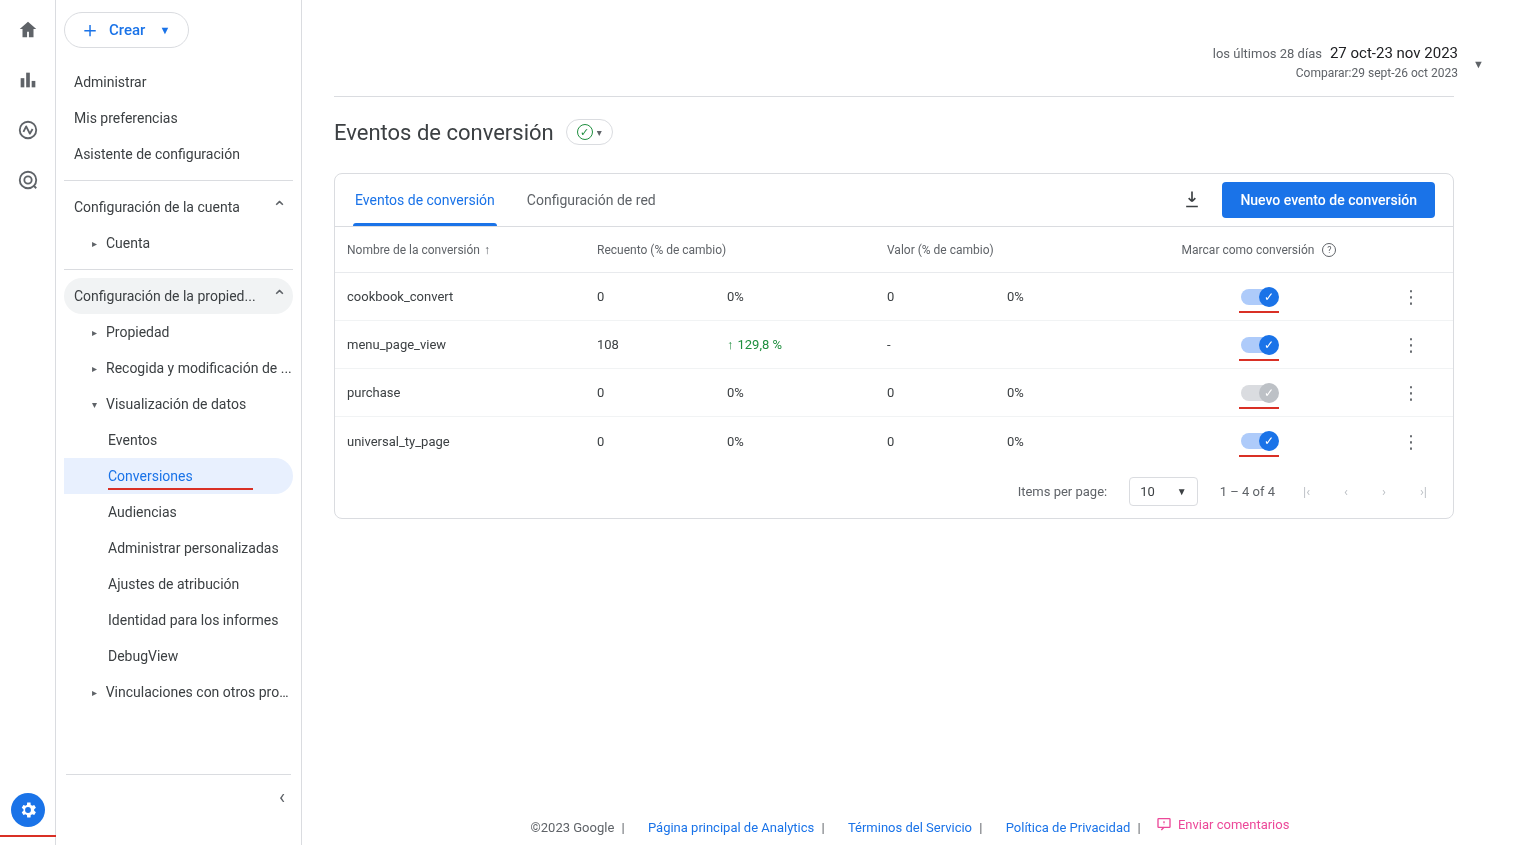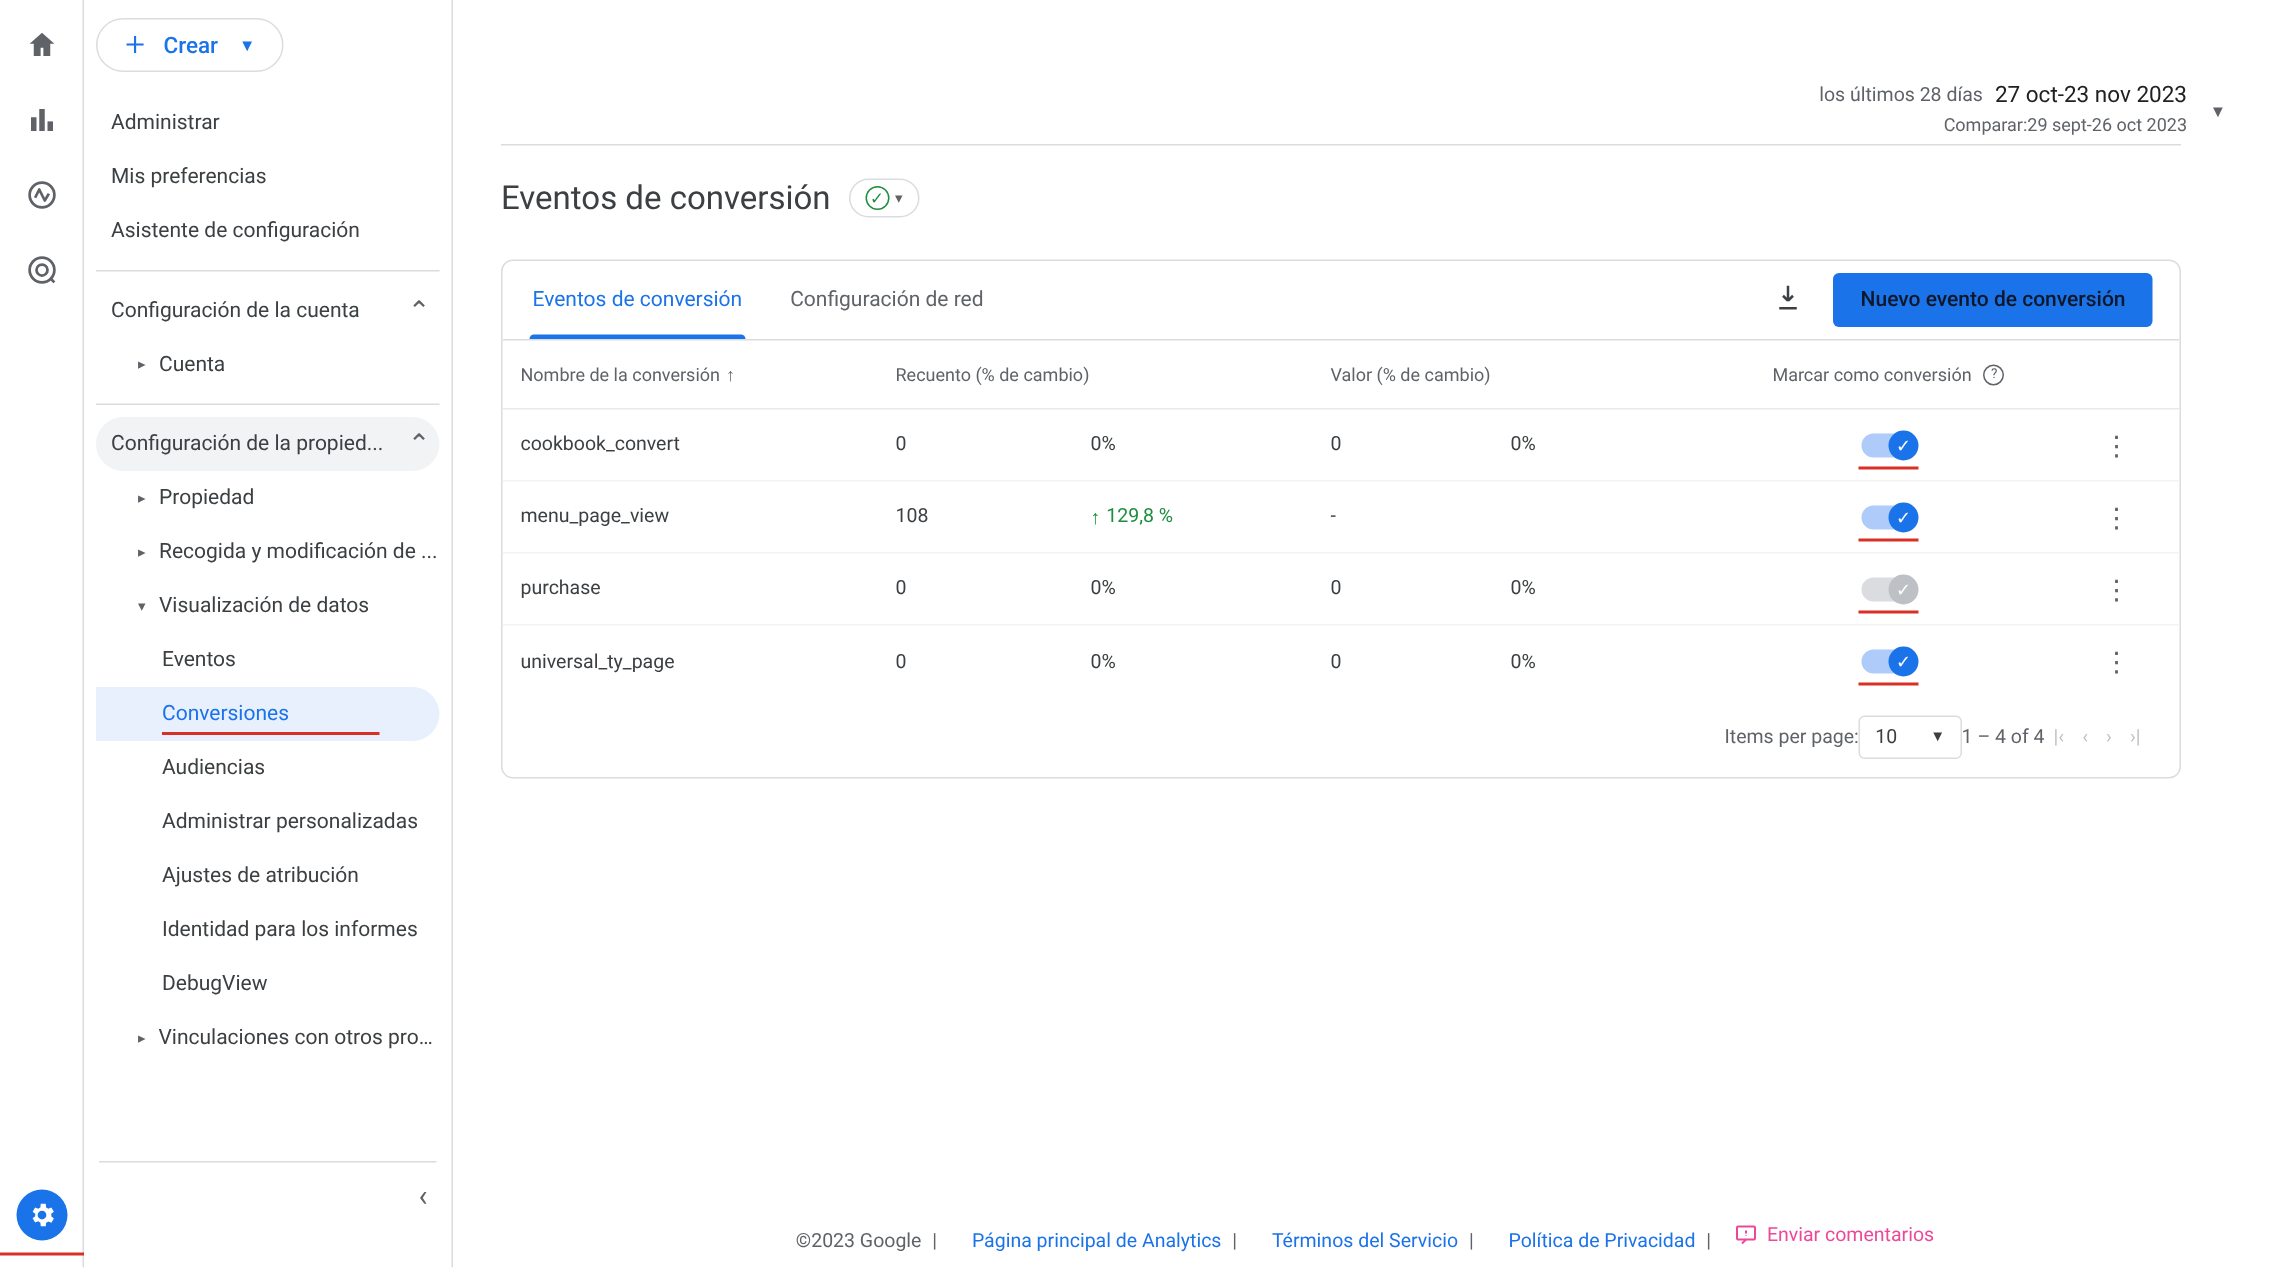--- a/index.html
+++ b/index.html
@@ -24,61 +24,61 @@
 .subitem .txt { overflow:hidden; text-overflow:ellipsis; white-space:nowrap; }
 .leaf { display:flex; align-items:center; height:36px; padding-left: 44px; color:#3c4043; cursor:pointer; font-size:14px; border-radius: 0 18px 18px 0; position:relative; }
 .leaf.active { background:#e8f0fe; color:#1a73e8; }
 .leaf.active::after { content:""; position:absolute; left:44px; right:40px; bottom:4px; height:2px; background:#d93025; }
 .divider { height:1px; background:#dadce0; margin: 8px 0; }
 .chev { font-size: 18px; color:#5f6368; }
 .sidebar-collapse { position:absolute; bottom: 36px; right: 16px; color:#5f6368; font-size:20px; cursor:pointer; }
 .sidebar-divider-bottom { position:absolute; bottom:70px; left:10px; right:10px; height:1px; background:#dadce0; }
 
 .main { flex:1; position:relative; background:#fff; display:flex; flex-direction:column; }
-.date-range { position:absolute; top: 54px; right: 60px; text-align:right; font-size:13px; color:#5f6368; }
+.date-range { position:absolute; top: 44px; right: 60px; text-align:right; font-size:13px; color:#5f6368; }
 .date-range .line1 { display:flex; align-items:center; gap:8px; justify-content:flex-end; }
 .date-range .range { color:#202124; font-size:15px; }
 .date-range .line2 { font-size:12px; margin-top:4px; }
 .date-range .drop { position:absolute; right:-26px; top:14px; color:#5f6368; font-size:11px; }
 
 .content { padding: 96px 64px 0 32px; flex:1; }
 .hr-top { height:1px; background:#dadce0; margin-bottom: 22px; }
 .page-title-row { display:flex; align-items:center; gap:12px; margin-bottom: 28px; }
 .page-title { font-size:22px; color:#3c4043; font-weight:400; }
 .title-badge { display:inline-flex; align-items:center; gap:4px; border:1px solid #dadce0; border-radius: 16px; padding: 4px 10px; cursor:pointer; }
 .title-badge .check-circ { width:16px; height:16px; border-radius:50%; border:1.5px solid #1e8e3e; display:flex; align-items:center; justify-content:center; color:#1e8e3e; font-size:11px; }
 
 .card { border:1px solid #dadce0; border-radius:8px; overflow:hidden; }
 .card-head { display:flex; align-items:center; padding: 0 18px; border-bottom:1px solid #dadce0; position:relative; }
 .tabs { display:flex; gap:28px; flex:1; }
 .tab { padding: 18px 2px; font-size:14px; color:#5f6368; cursor:pointer; position:relative; }
 .tab.active { color:#1a73e8; }
 .tab.active::after { content:""; position:absolute; left:0; right:0; bottom:0; height:3px; background:#1a73e8; border-radius:3px 3px 0 0; }
 .card-actions { display:flex; align-items:center; gap:20px; }
 .dl-icon { color:#3c4043; cursor:pointer; }
-.primary-btn { background:#1a73e8; color:#0f172a; border:none; border-radius:4px; padding:10px 18px; font-size:14px; font-weight:500; cursor:pointer; }
+.primary-btn { background:#1a73e8; color:#ffffff; border:none; border-radius:4px; padding:10px 18px; font-size:14px; font-weight:500; cursor:pointer; }
 
 .thead, .trow { display:grid; grid-template-columns: 250px 130px 160px 120px 130px 1fr 60px; align-items:center; padding: 0 12px; }
 .thead { height:46px; font-size:12px; color:#5f6368; border-bottom:1px solid #e8eaed; }
 .thead .th { display:flex; align-items:center; gap:4px; }
 .trow { height:48px; font-size:13px; color:#3c4043; border-bottom:1px solid #f1f3f4; }
 .trow:last-of-type { border-bottom:none; }
 .pct-up { color:#1e8e3e; display:inline-flex; align-items:center; gap:4px; }
 .toggle { width:36px; height:16px; border-radius:10px; position:relative; display:inline-block; }
 .toggle .knob { width:20px; height:20px; border-radius:50%; position:absolute; top:-2px; display:flex; align-items:center; justify-content:center; color:#fff; font-size:12px; }
 .toggle.on { background:#aecbfa; }
 .toggle.on .knob { right:-2px; background:#1a73e8; }
 .toggle.off { background:#dadce0; }
 .toggle.off .knob { right:-2px; background:#bdc1c6; }
 .toggle-wrap { position:relative; display:flex; justify-content:center; }
 .toggle-wrap::after { content:""; position:absolute; width:40px; height:2px; background:#d93025; bottom:-8px; }
 .kebab { color:#5f6368; cursor:pointer; text-align:center; font-size:18px; }
 .help-circ { display:inline-flex; width:14px; height:14px; border-radius:50%; border:1.2px solid #5f6368; align-items:center; justify-content:center; font-size:9px; margin-left:4px; }
 
-.pager { display:flex; align-items:center; justify-content:flex-end; padding: 12px 20px; font-size:13px; color:#5f6368; }
+.pager { display:flex; align-items:center; justify-content:flex-end; gap:22px; padding: 12px 20px; font-size:13px; color:#5f6368; }
 .pager .select { border:1px solid #dadce0; border-radius:4px; padding:6px 10px; display:inline-flex; align-items:center; gap:22px; cursor:pointer; color:#3c4043; }
 .pager .navbtn { color:#bdc1c6; cursor:default; padding:0 6px; }
 
 .footer { text-align:center; font-size:13px; color:#5f6368; padding: 16px 0 10px; }
 .footer a { color:#1a73e8; text-decoration:none;margin-left:16px; }
 .footer .sep { margin: 0 4px; }
 .send-fb { display:inline-flex; align-items:center; gap:6px; margin-left:8px; color:#ec4899; }
 </style>
 </head>
 <body>

